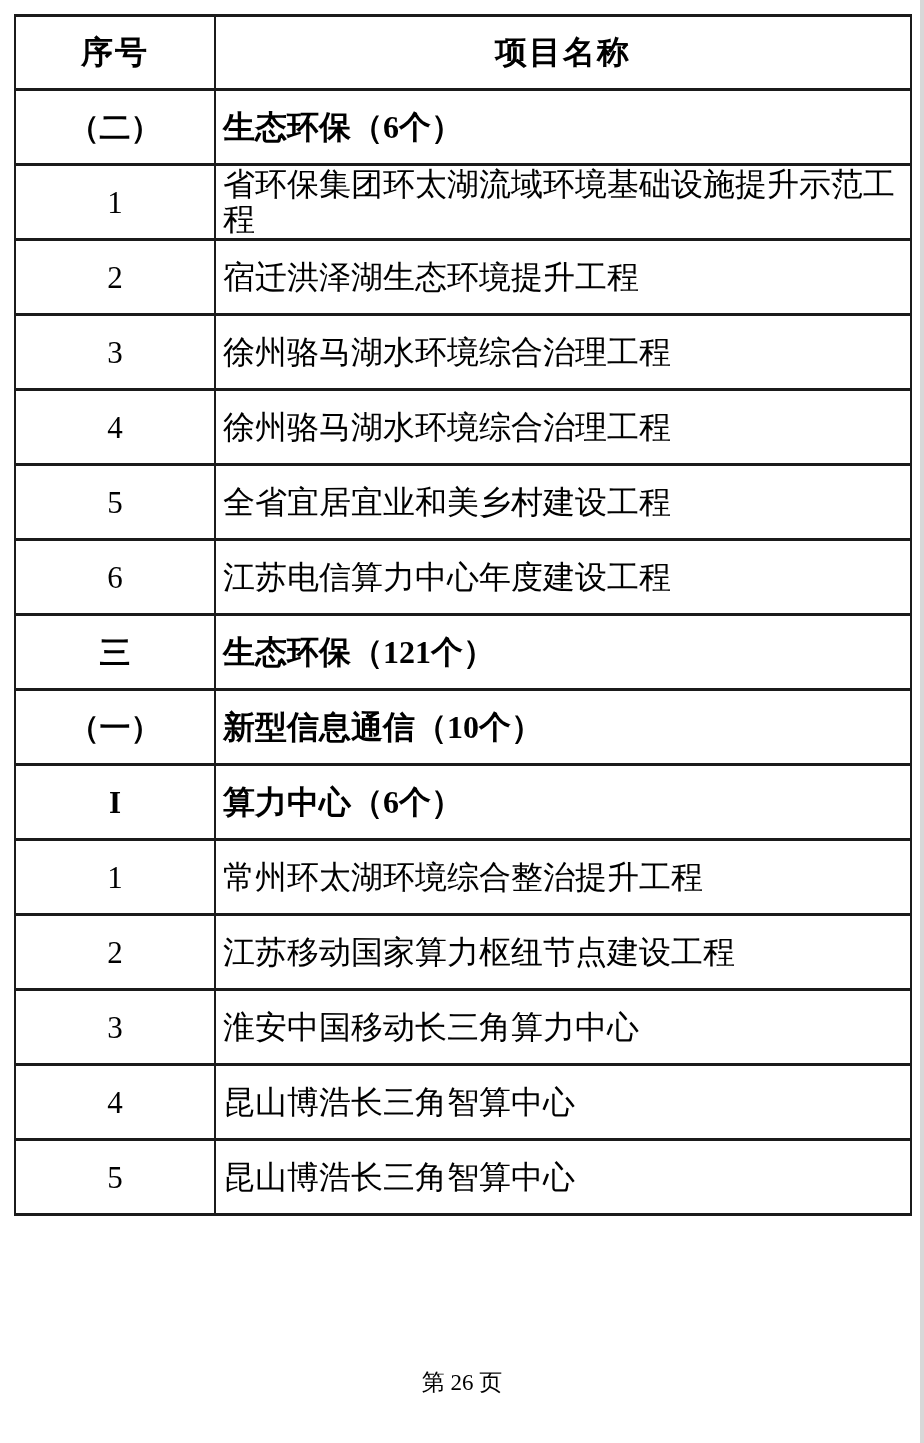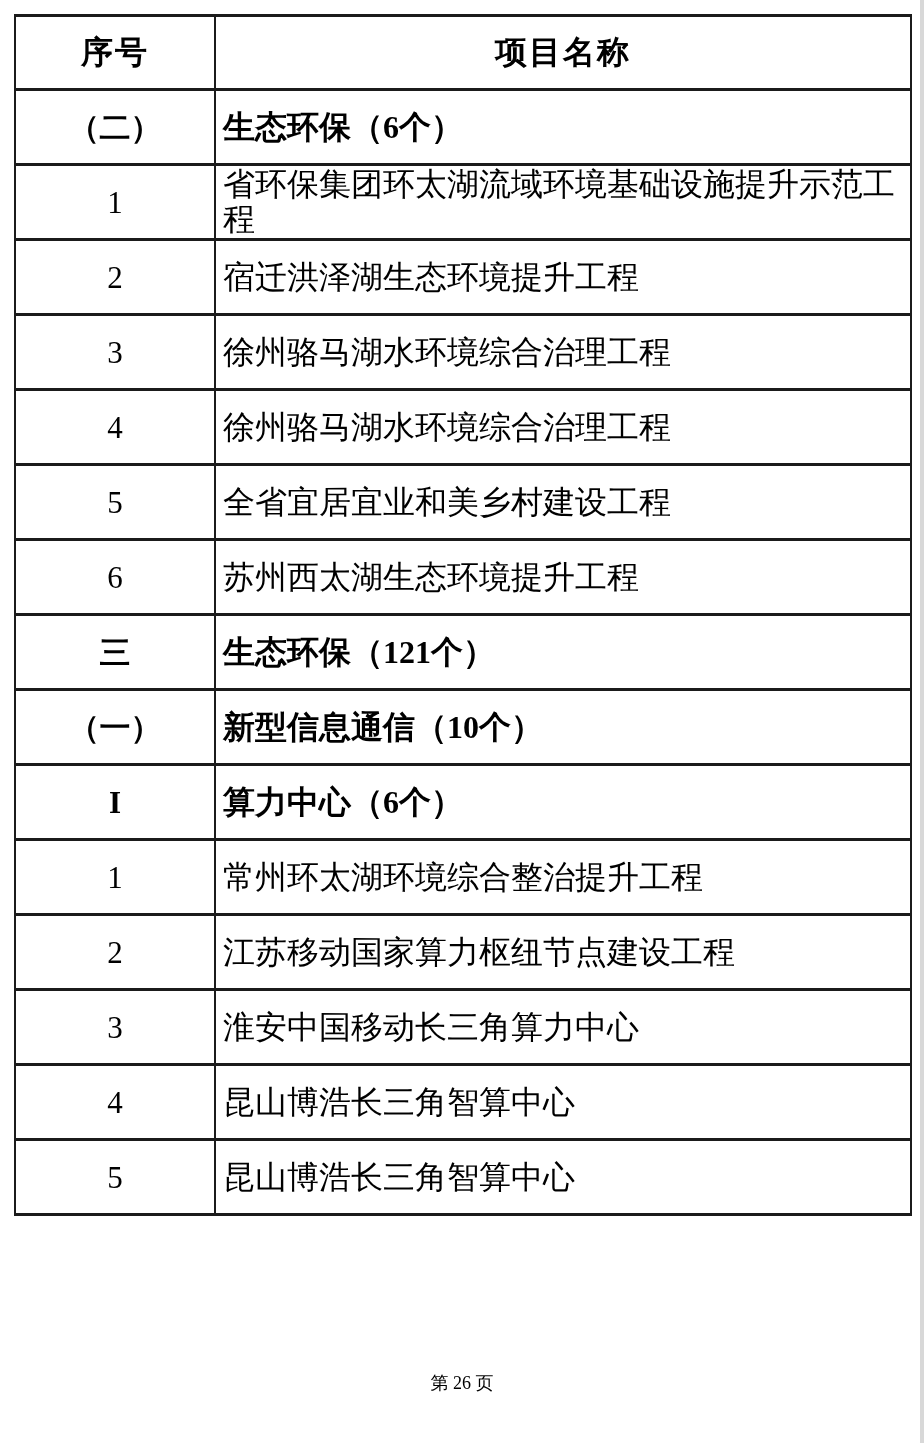--- a/index.html
+++ b/index.html
@@ -74,21 +74,21 @@
   }
   tr.section td {
     font-weight: 700;
   }
   .page-footer {
     position: absolute;
     left: 0;
     top: 1368px;
     width: 100%;
     text-align: center;
-    font-size: 18px;
+    font-size: 23px;
     line-height: 30px;
     color: #000000;
   }
 </style>
 </head>
 <body>
 
 <div class="page">
 
   <table class="projects">
@@ -122,21 +122,21 @@
         <tr>
     <td class="no-cell">4</td>
     <td class="name-cell">徐州骆马湖水环境综合治理工程</td>
   </tr>
         <tr>
     <td class="no-cell">5</td>
     <td class="name-cell">全省宜居宜业和美乡村建设工程</td>
   </tr>
         <tr>
     <td class="no-cell">6</td>
-    <td class="name-cell">苏州西太湖生态环境提升工程</td>
+    <td class="name-cell">江苏电信算力中心年度建设工程</td>
   </tr>
         <tr class="section">
     <td class="no-cell">三</td>
     <td class="name-cell">生态环保（121个）</td>
   </tr>
         <tr class="section">
     <td class="no-cell">（一）</td>
     <td class="name-cell">新型信息通信（10个）</td>
   </tr>
         <tr class="section">

